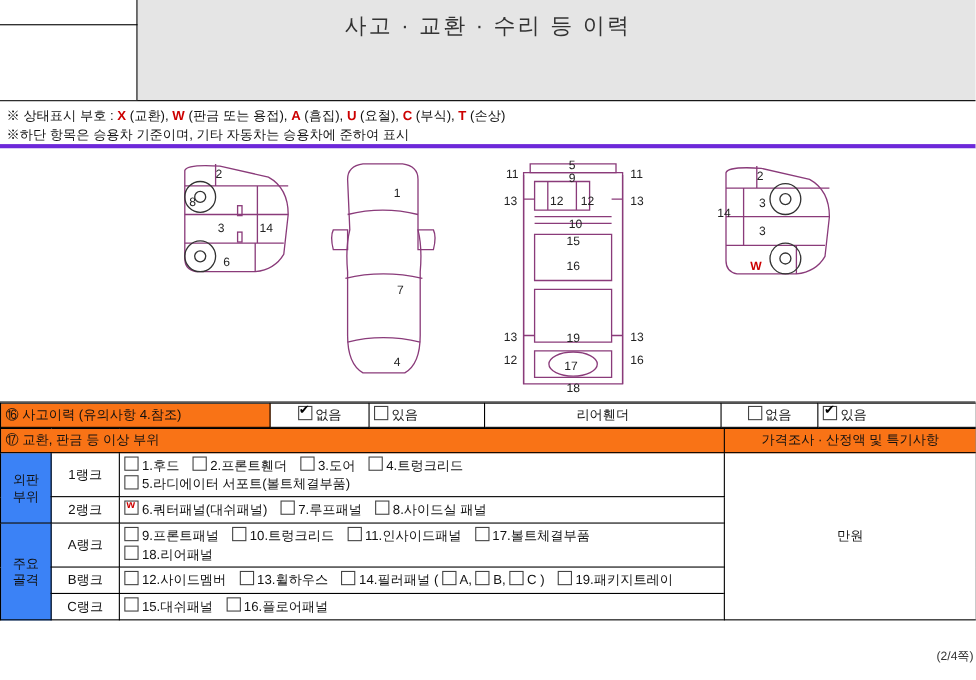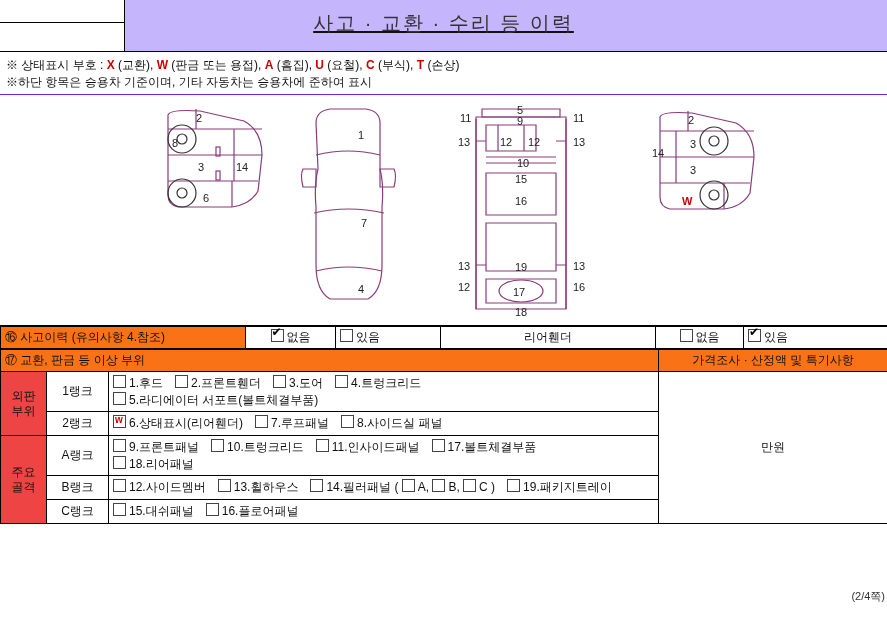--- a/index.html
+++ b/index.html
@@ -9,43 +9,42 @@
     font-family:"Liberation Sans", sans-serif;
     font-size:12px;
     color:#111;
     overflow:hidden;
   }
   .page{position:relative;width:887px;height:618px;box-sizing:border-box;}
 
   
   .hdr{
     border-bottom:1px solid #000;
-    height:52px;
+    height:92px;
     box-sizing:border-box;
     position:relative;
-    background:#c4b5fd;
-    text-decoration:underline;
+    background:#e5e5e5;
   }
   .hdr .leftbox{
     position:absolute;left:0;top:0;width:125px;height:100%;
     border-right:1px solid #000;box-sizing:border-box;background:#fff;
   }
   .hdr .tick{
     position:absolute;left:0;top:22px;width:125px;height:1px;background:#000;
   }
   .hdr-title{
     text-align:center;padding-top:10px;font-size:20px;letter-spacing:2px;color:#333;
   }
   .hdr-sub{
     text-align:center;padding-top:7px;font-size:12px;color:#333;
   }
 
   
   .legend{
-    border-bottom:1px solid #6d28d9;
+    border-bottom:4px solid #6d28d9;
     padding:5px 6px 4px 6px;
     line-height:17px;
     font-size:12px;
     height:43px;box-sizing:border-box;
   }
   .legend .mk{font-weight:bold;}
   .mk-x{color:#c00;}
   .mk-w{color:#c00;}
   .mk-a{color:#c00;}
   .mk-u{color:#c00;}
@@ -77,21 +76,21 @@
     content:"✔";position:absolute;left:0px;top:-5px;font-size:12px;color:#000;line-height:14px;
   }
   .chk.w-on{border-color:#444;}
   .chk.w-on::after{
     content:"w";position:absolute;left:1px;top:-3px;font-size:10px;color:#c00;font-weight:bold;line-height:13px;
   }
   .opt{margin-right:12px;white-space:nowrap;display:inline-block;}
   .footer{
     position:absolute;right:2px;bottom:14px;font-size:11px;color:#333;
   }
-  .rowlab{text-align:center;background:#ef4444;}
+  .rowlab{text-align:center;background:#3b82f6;}
   .cell-lines{line-height:17px;}
 </style>
 </head>
 <body>
 
 <div class="page">
 
   <div class="hdr">
     <div class="leftbox">
       <div class="tick"></div>
@@ -246,21 +245,21 @@
         <span class="opt"><span class="chk"></span><span>5</span>.<span>라디에이터 서포트(볼트체결부품)</span></span>
       </td>
       <td class="center" rowspan="6">
         <span>만원</span>
       </td>
     </tr>
 
     <tr>
       <td class="center">2랭크</td>
       <td class="cell-lines" style="height:24px">
-        <span class="opt"><span class="chk w-on"></span><span>6</span>.<span>상태표시(리어휀더)</span></span><span class="opt"><span class="chk"></span><span>7</span>.<span>루프패널</span></span><span class="opt"><span class="chk"></span><span>8</span>.<span>사이드실 패널</span></span>
+        <span class="opt"><span class="chk w-on"></span><span>6</span>.<span>쿼터패널(대쉬패널)</span></span><span class="opt"><span class="chk"></span><span>7</span>.<span>루프패널</span></span><span class="opt"><span class="chk"></span><span>8</span>.<span>사이드실 패널</span></span>
       </td>
     </tr>
 
     <tr>
       <td class="rowlab" rowspan="3" style="padding:0;">
         <div style="line-height:15px;">주요<br>골격</div>
       </td>
       <td class="center">A랭크</td>
       <td class="cell-lines" style="height:40px">
         <span class="opt"><span class="chk"></span><span>9</span>.<span>프론트패널</span></span><span class="opt"><span class="chk"></span><span>10</span>.<span>트렁크리드</span></span><span class="opt"><span class="chk"></span><span>11</span>.<span>인사이드패널</span></span><span class="opt"><span class="chk"></span><span>17</span>.<span>볼트체결부품</span></span><br>

